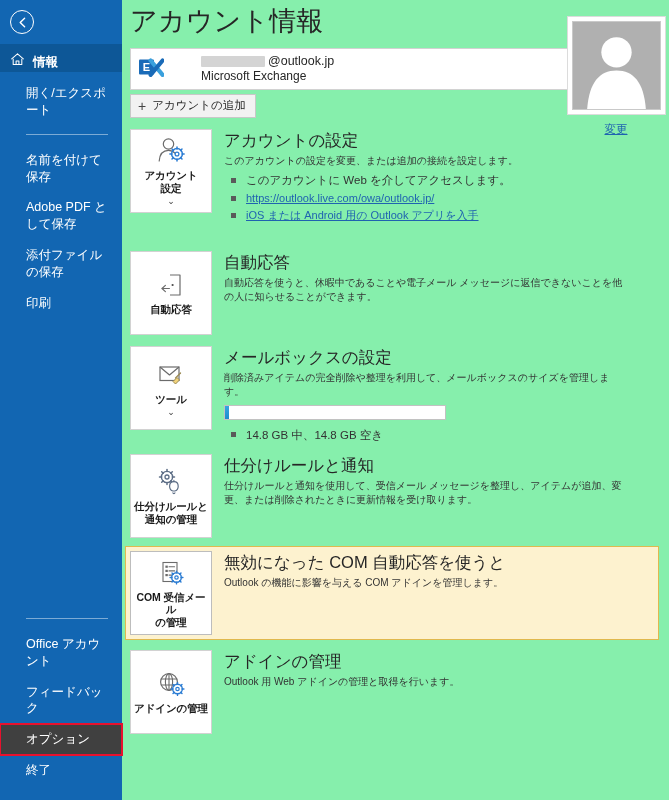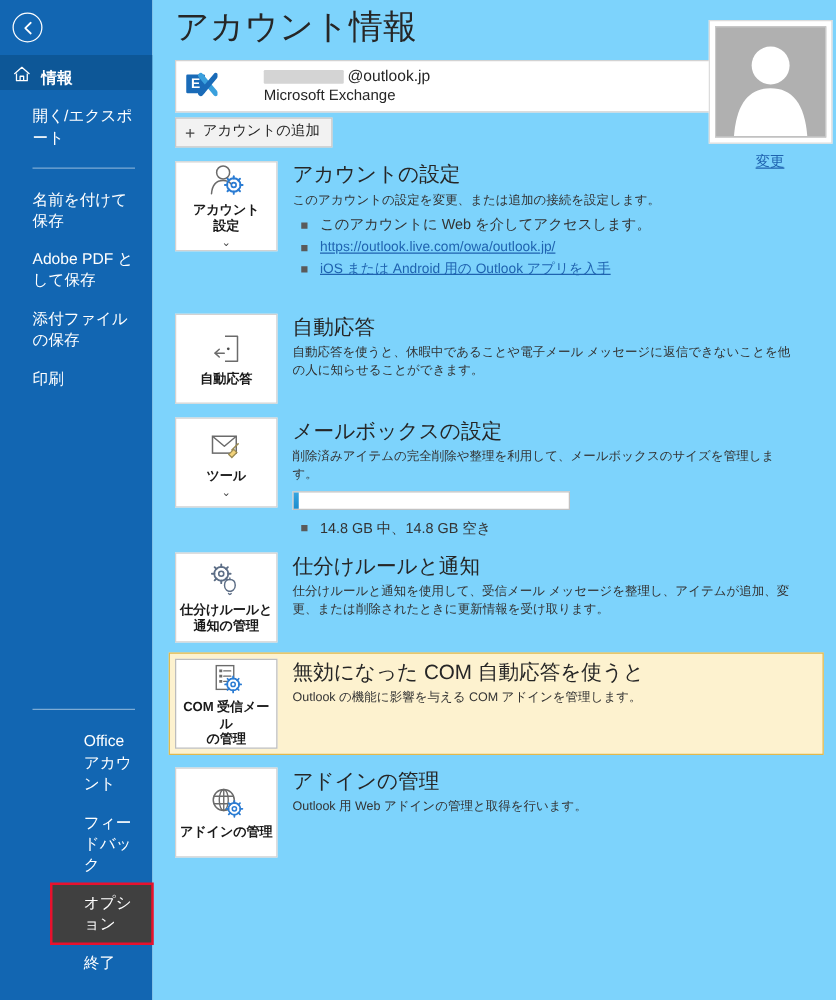--- a/index.html
+++ b/index.html
@@ -98,27 +98,27 @@
     margin: 0 14px 10px 26px;
   }
 
   .nav-item.selected-outline {
     outline: 2px solid #e8112d;
     outline-offset: -1px;
     background: #404040;
     z-index: 2;
   }
 
-  .nav-bottom { padding-bottom: 14px; margin-left: 41px; }
+  .nav-bottom { padding-bottom: 14px; }
 
   
   .main {
     flex: 1 1 auto;
-    background: #7dd3fc;
-    padding: 0 12px 0 18px;
+    background: #86efac;
+    padding: 0 12px 0 8px;
     overflow: hidden;
     position: relative;
   }
 
   .page-title {
     font-size: 27px;
     font-weight: 400;
     color: #262626;
     letter-spacing: 0.2px;
     margin: 6px 0 11px 0;
@@ -195,21 +195,21 @@
     background: #fdf2cf;
     border: 1px solid #e0b94e;
     padding: 4px;
     margin-left: -5px;
     margin-right: -2px;
     margin-top: 8px;
   }
 
   .big-btn {
     width: 82px;
-    height: 72px;
+    height: 84px;
     flex: 0 0 82px;
     background: #ffffff;
     border: 1px solid #d2d2d2;
     display: flex;
     flex-direction: column;
     align-items: center;
     justify-content: center;
     cursor: pointer;
     padding: 4px 2px;
   }

